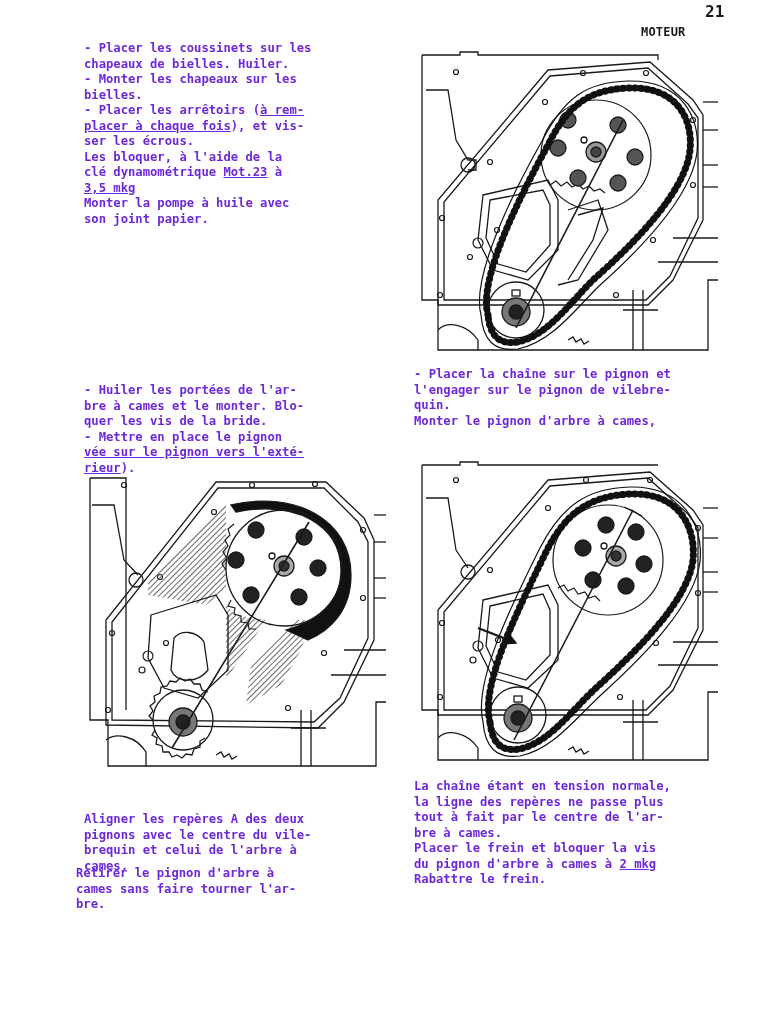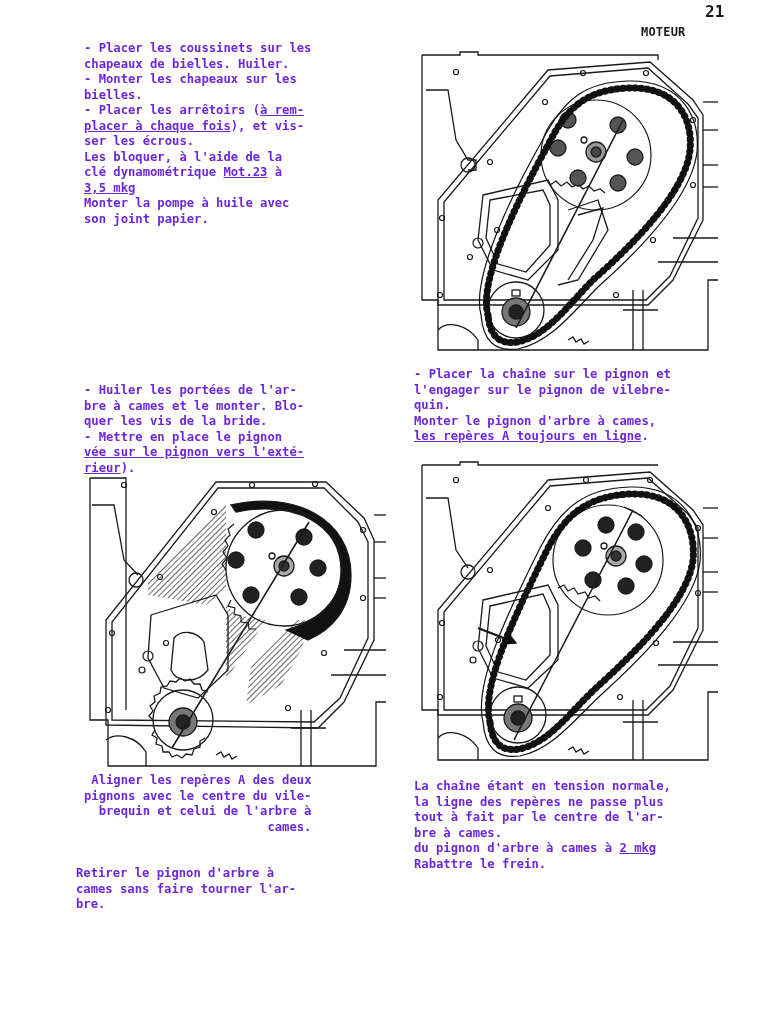--- a/index.html
+++ b/index.html
@@ -39,38 +39,38 @@
     <p><span>quer les vis de la bride.</span></p>
     <p><span>- Mettre en place le pignon</span></p>
     <p><span class="u">vée sur le pignon vers l'exté-</span></p>
     <p><span class="u">rieur</span><span>).</span></p>
   </div>
 <div class="block" id="b3" style="left:414px; top:367px;">
     <p><span>- Placer la chaîne sur le pignon et</span></p>
     <p><span>l'engager sur le pignon de vilebre-</span></p>
     <p><span>quin.</span></p>
     <p><span>Monter le pignon d'arbre à cames,</span></p>
-    <p><span class="u">les repères A toujours en ligne</span><span>.</span></p>
-  </div>
-<div class="block" id="b4" style="left:84px; top:773px;text-align:right;">
+  </div>
+<div class="block" id="b4" style="left:84px; top:812px;">
     <p><span>Aligner les repères A des deux</span></p>
     <p><span>pignons avec le centre du vile-</span></p>
     <p><span>brequin et celui de l'arbre à</span></p>
     <p><span>cames.</span></p>
   </div>
 <div class="block" id="b5" style="left:76px; top:866px;">
     <p><span>Retirer le pignon d'arbre à</span></p>
     <p><span>cames sans faire tourner l'ar-</span></p>
     <p><span>bre.</span></p>
   </div>
 <div class="block" id="b6" style="left:414px; top:779px;">
     <p><span>La chaîne étant en tension normale,</span></p>
     <p><span>la ligne des repères ne passe plus</span></p>
     <p><span>tout à fait par le centre de l'ar-</span></p>
     <p><span>bre à cames.</span></p>
+    <p><span>Placer le frein et bloquer la vis</span></p>
     <p><span>du pignon d'arbre à cames à </span><span class="u">2 mkg</span></p>
     <p><span>Rabattre le frein.</span></p>
   </div>
 
 <div class="figure" style="left:418px; top:50px;">
 <svg width="310" height="305" viewBox="0 0 310 305" fill="none" stroke="#1a1a1a" stroke-width="1.3">
 
   <path d="M4 5 L4 250 L20 250 L20 300 L290 300 L290 230 L300 230"></path>
   <path d="M4 5 L42 5 L42 2 L60 2 L60 5 L240 5 L240 10"></path>
   <path d="M8 40 L30 40 L38 90 L50 110 L58 110 L58 120 L50 120"></path>

